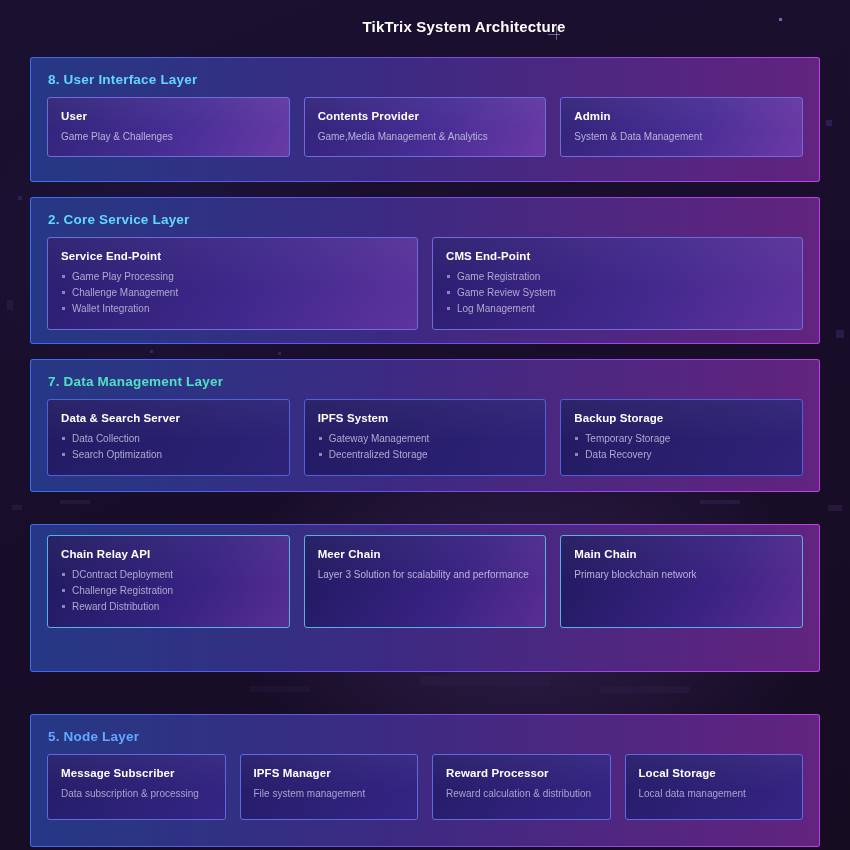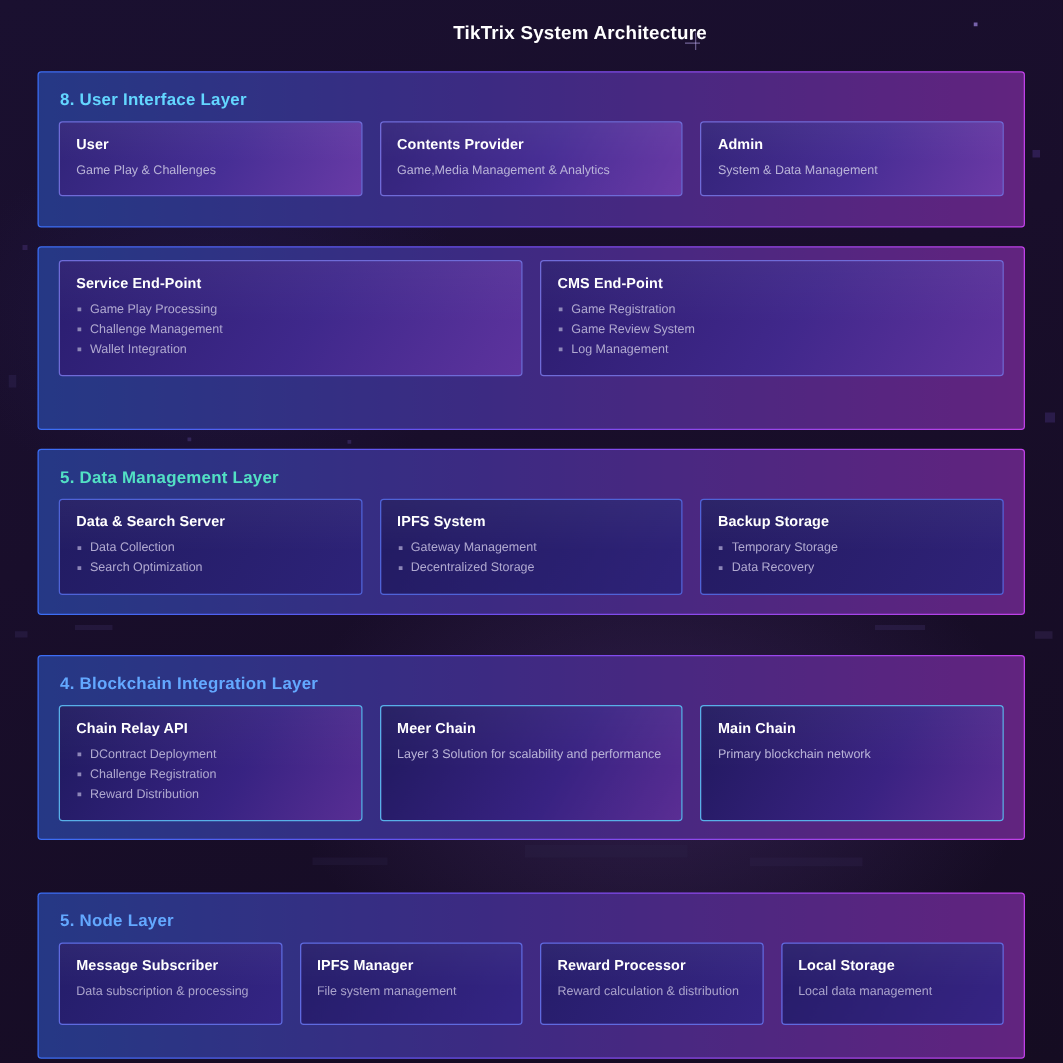--- a/index.html
+++ b/index.html
@@ -202,20 +202,21 @@
         <div class="card">
           <div class="card-title">Admin</div>
           <div class="card-sub">System &amp; Data Management</div>
         </div>
       </div>
     </div>
   </div>
 
   <div class="layer" id="layer2">
     <div class="layer-inner">
+      <div class="layer-title">2. Core Service Layer</div>
       <div class="cards">
         <div class="card">
           <div class="card-title">Service End-Point</div>
           <ul class="bullets">
             <li>Game Play Processing</li>
             <li>Challenge Management</li>
             <li>Wallet Integration</li>
           </ul>
         </div>
         <div class="card">
@@ -225,21 +226,21 @@
             <li>Game Review System</li>
             <li>Log Management</li>
           </ul>
         </div>
       </div>
     </div>
   </div>
 
   <div class="layer" id="layer3">
     <div class="layer-inner">
-      <div class="layer-title">5. Data Management Layer</div>
+      <div class="layer-title">7. Data Management Layer</div>
       <div class="cards">
         <div class="card">
           <div class="card-title">Data &amp; Search Server</div>
           <ul class="bullets">
             <li>Data Collection</li>
             <li>Search Optimization</li>
           </ul>
         </div>
         <div class="card">
           <div class="card-title">IPFS System</div>
@@ -254,21 +255,20 @@
             <li>Temporary Storage</li>
             <li>Data Recovery</li>
           </ul>
         </div>
       </div>
     </div>
   </div>
 
   <div class="layer" id="layer4">
     <div class="layer-inner">
-      <div class="layer-title">4. Blockchain Integration Layer</div>
       <div class="cards">
         <div class="card">
           <div class="card-title">Chain Relay API</div>
           <ul class="bullets">
             <li>DContract Deployment</li>
             <li>Challenge Registration</li>
             <li>Reward Distribution</li>
           </ul>
         </div>
         <div class="card">

